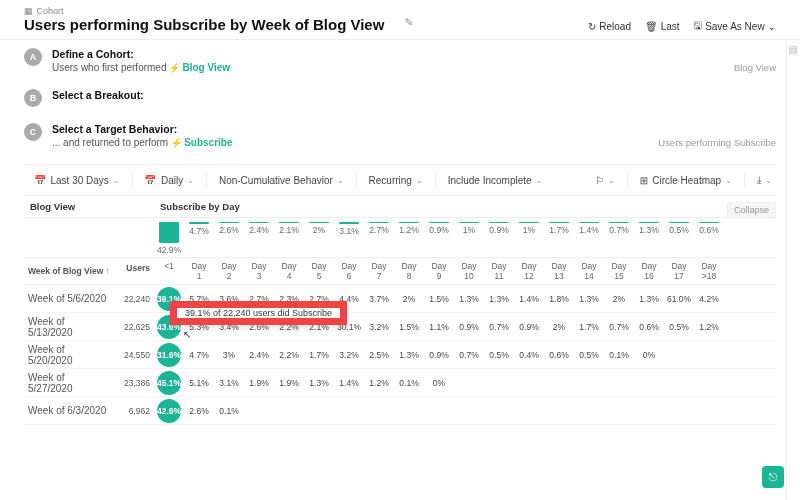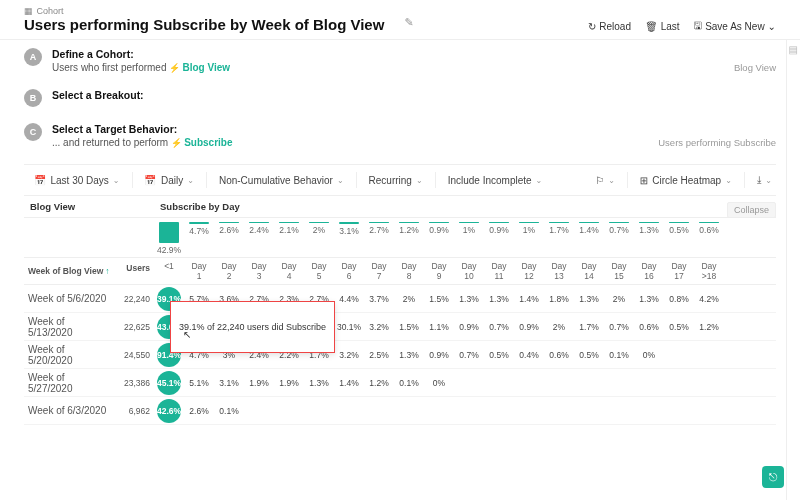--- a/index.html
+++ b/index.html
@@ -43,21 +43,21 @@
 .day-header-row { display: flex; border-bottom: 1px solid #eee; }
 .day-hdr-left { width: 90px; padding: 5px 4px; font-size: 8.5px; font-weight: 600; color: #555; display: flex; align-items: center; gap: 2px; }
 .day-hdr-users { width: 40px; padding: 5px 4px; font-size: 8.5px; font-weight: 600; color: #555; text-align: right; }
 .day-hdr { width: 30px; text-align: center; padding: 3px 0; font-size: 8.5px; color: #666; line-height: 1.2; }
 .data-row { display: flex; align-items: center; border-bottom: 1px solid #f3f3f3; min-height: 28px; }
 .week-label { width: 90px; padding: 0 4px; font-size: 10px; color: #555; }
 .users-val { width: 40px; padding: 0 4px; font-size: 8.5px; color: #555; text-align: right; }
 .cell { width: 30px; text-align: center; font-size: 8.5px; color: #444; position: relative; }
 .cell.circle { display: flex; align-items: flex-start; justify-content: center; }
 .cell.circle span { display: flex; align-items: center; justify-content: center; width: 24px; height: 24px; border-radius: 50%; background: #1bb497; color: #fff; font-weight: 600; font-size: 8.5px; }
-.tooltip { position: absolute; left: 170px; top: 301px; background: #fff; border: 1px solid #ef4444; box-shadow: 0 2px 6px rgba(0,0,0,0.12); padding: 20px 8px; font-size: 9px; color: #333; white-space: nowrap; z-index: 10; }
+.tooltip { position: absolute; left: 170px; top: 301px; background: #fff; border: 7px solid #ef4444; box-shadow: 0 2px 6px rgba(0,0,0,0.12); padding: 0 8px; font-size: 9px; color: #333; white-space: nowrap; z-index: 10; }
 .cursor { position: absolute; left: 183px; top: 329px; font-size: 10px; z-index: 11; pointer-events: none; }
 .right-rail { position: absolute; right: 0; top: 40px; bottom: 0; width: 14px; border-left: 1px solid #eee; display: flex; flex-direction: column; align-items: center; padding-top: 4px; gap: 6px; }
 .right-rail .ricon { width: 10px; height: 10px; color: #bbb; font-size: 10px; }
 .fab { position: absolute; right: 16px; bottom: 12px; width: 22px; height: 22px; border-radius: 4px; background: #1bb497; display: flex; align-items: center; justify-content: center; color: #fff; font-size: 11px; }
 </style>
 </head>
 <body>
 
 <div class="header">
   <div class="header-left">
@@ -280,21 +280,21 @@
           <div class="cell">3.7%</div>
           <div class="cell">2%</div>
           <div class="cell">1.5%</div>
           <div class="cell">1.3%</div>
           <div class="cell">1.3%</div>
           <div class="cell">1.4%</div>
           <div class="cell">1.8%</div>
           <div class="cell">1.3%</div>
           <div class="cell">2%</div>
           <div class="cell">1.3%</div>
-          <div class="cell">0.8%</div>
+          <div class="cell">61.0%</div>
           <div class="cell">4.2%</div>
         </div>
         <div class="data-row">
           <div class="week-label">Week of 5/13/2020</div>
           <div class="users-val">22,625</div>
           <div class="cell circle">
             <span>43.6%</span>
           </div>
           <div class="cell">5.3%</div>
           <div class="cell">3.4%</div>
@@ -312,21 +312,21 @@
           <div class="cell">1.7%</div>
           <div class="cell">0.7%</div>
           <div class="cell">0.6%</div>
           <div class="cell">0.5%</div>
           <div class="cell">1.2%</div>
         </div>
         <div class="data-row">
           <div class="week-label">Week of 5/20/2020</div>
           <div class="users-val">24,550</div>
           <div class="cell circle">
-            <span>91.4%</span>
+            <span>31.6%</span>
           </div>
           <div class="cell">4.7%</div>
           <div class="cell">3%</div>
           <div class="cell">2.4%</div>
           <div class="cell">2.2%</div>
           <div class="cell">1.7%</div>
           <div class="cell">3.2%</div>
           <div class="cell">2.5%</div>
           <div class="cell">1.3%</div>
           <div class="cell">0.9%</div>

